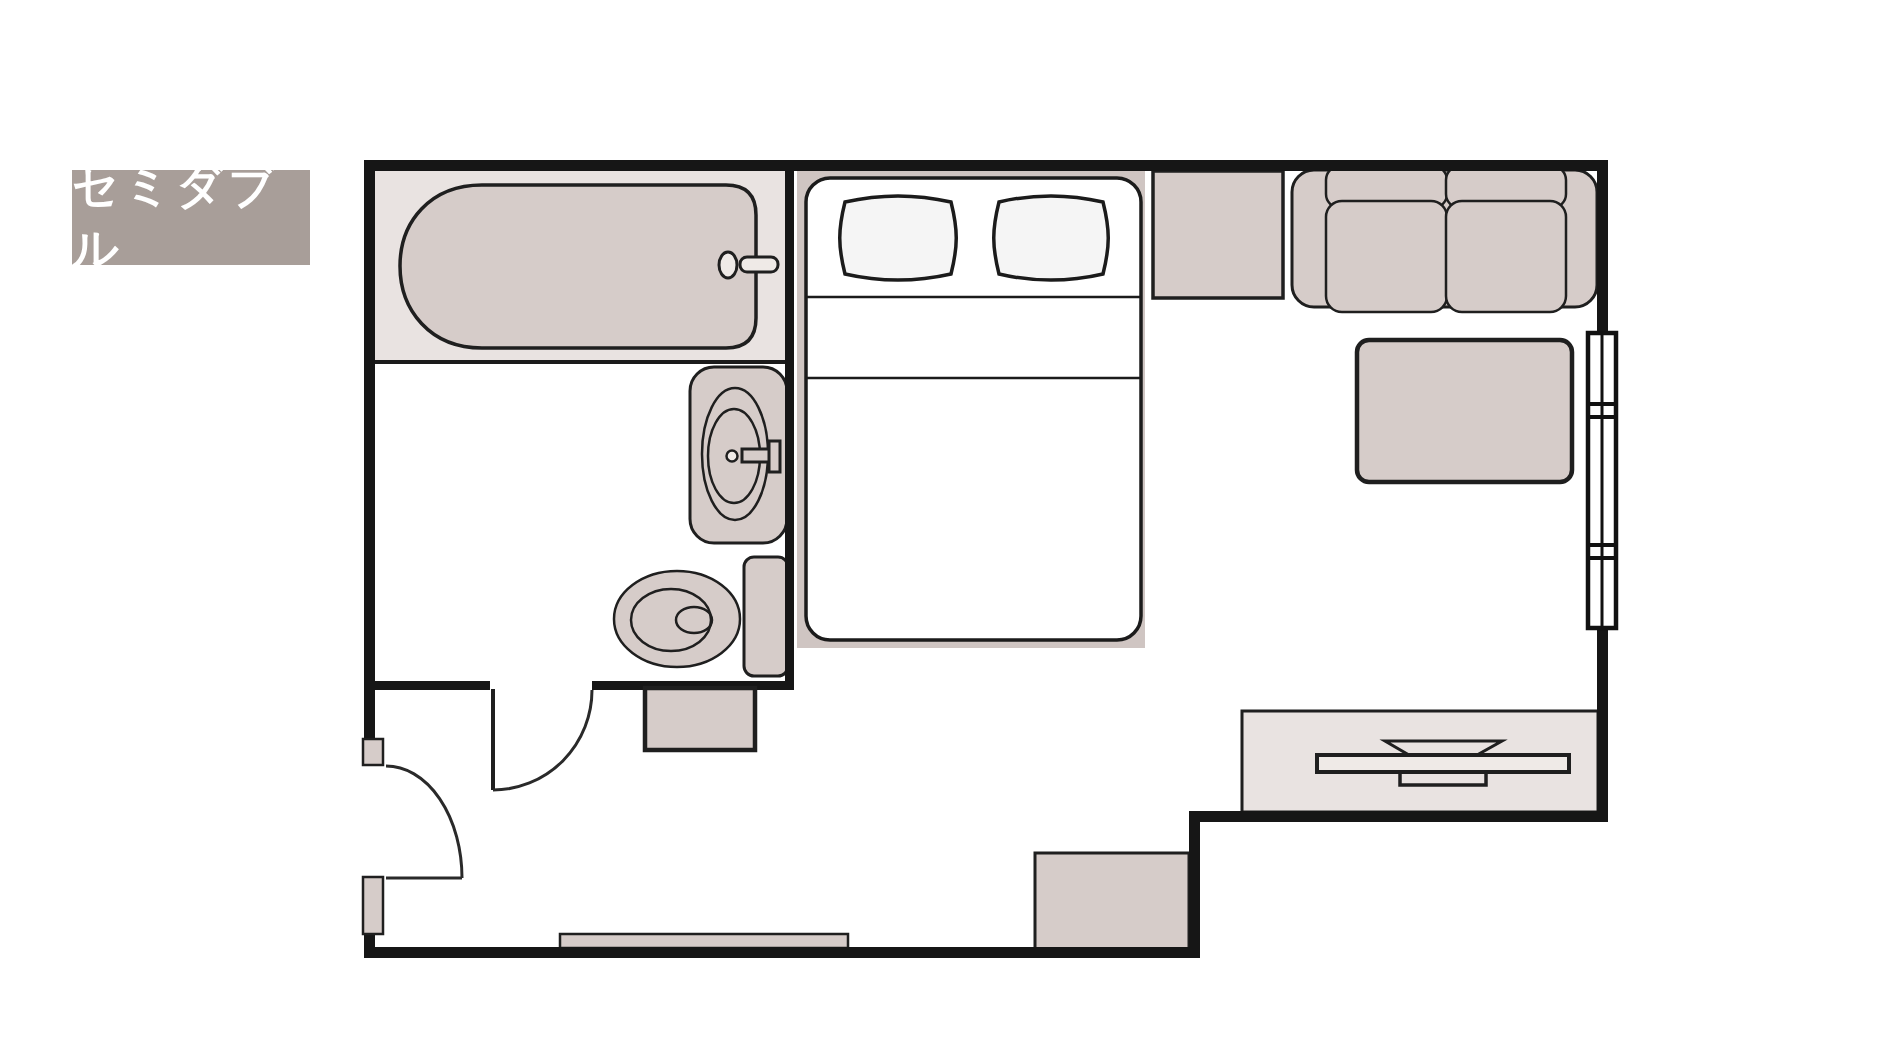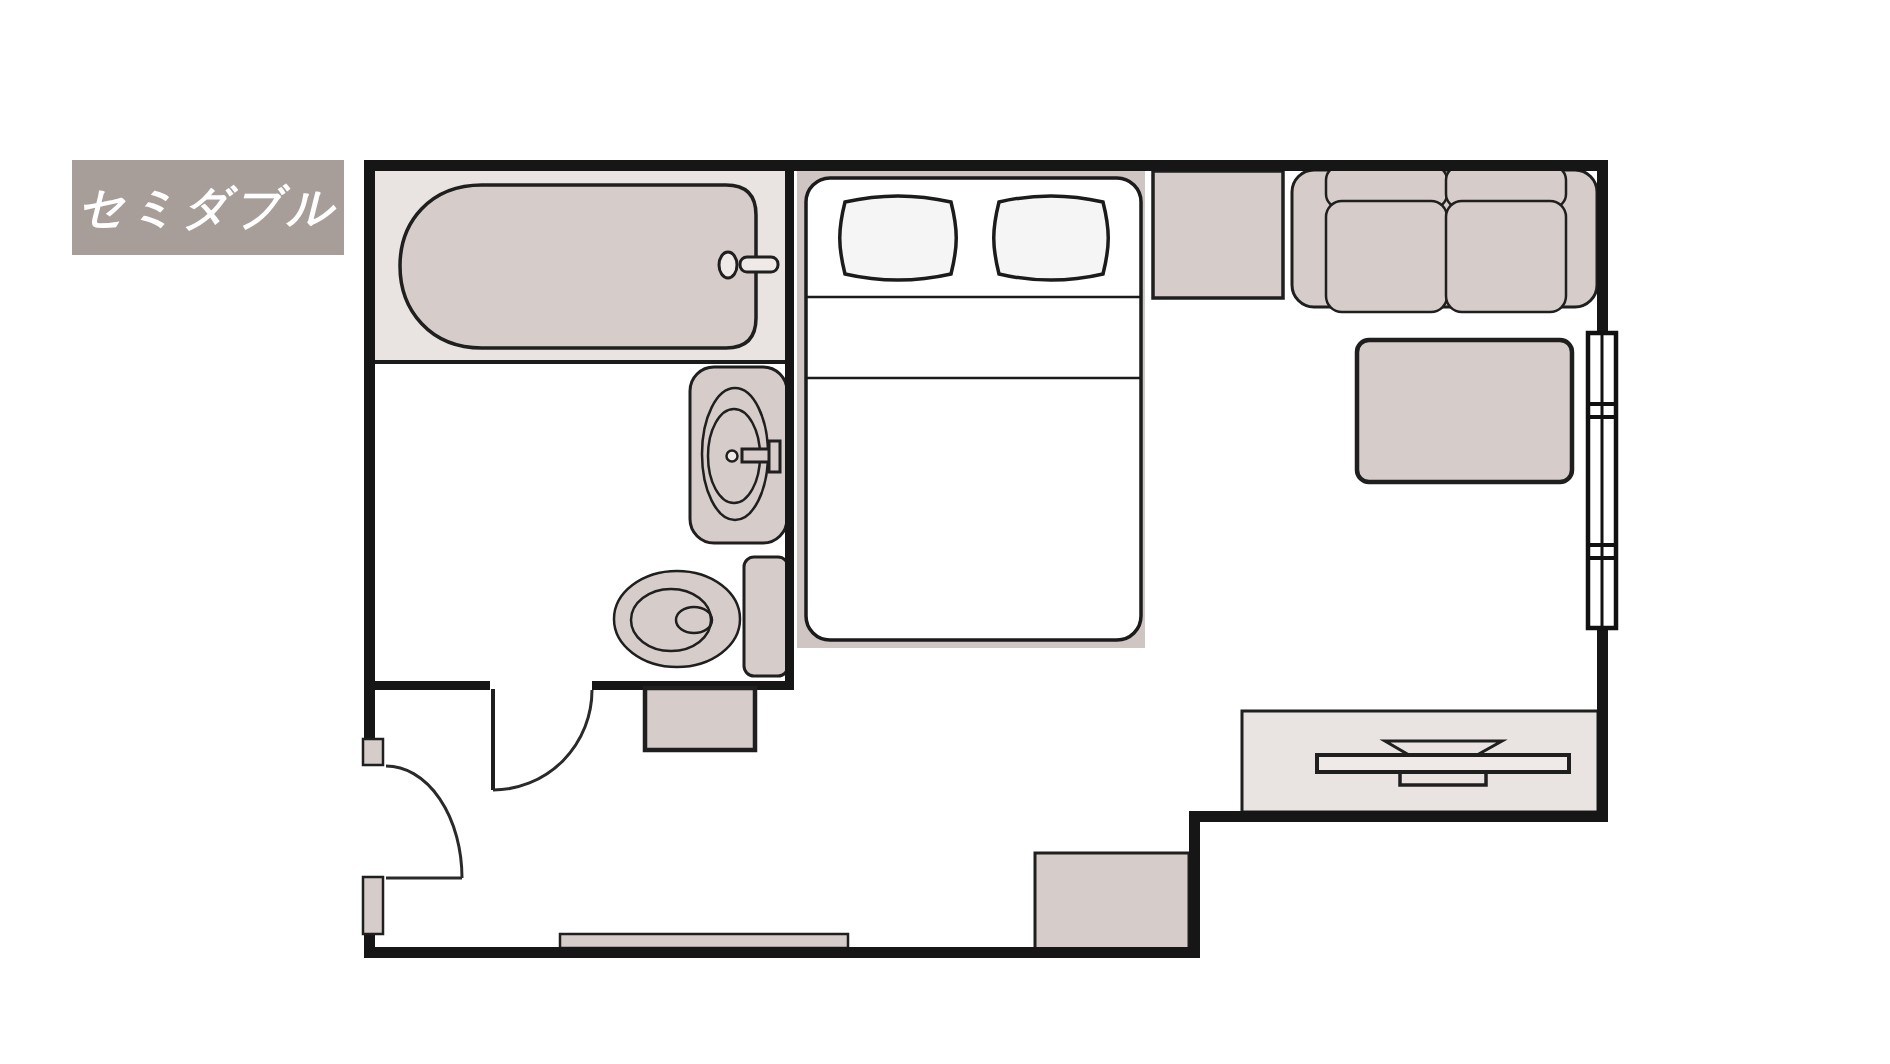--- a/index.html
+++ b/index.html
@@ -5,26 +5,25 @@
   :root{
     --wall:#161616; --line:#1f1f1f; --furn:#d6ccc9; --zone:#e9e3e1;
     --platform:#cfc5c2; --pillow:#f5f5f5; --board:#efeae7;
     --paper:#ffffff; --labelBg:#a89e99; --labelText:#ffffff;
   }
   html,body{margin:0;padding:0;}
   body{width:1890px;height:1064px;background:var(--paper);position:relative;overflow:hidden;
        font-family:"Liberation Sans",sans-serif;}
   .stage{position:absolute;left:0;top:0;width:1890px;height:1064px;}
   .room-label{
-    position:absolute;left:72px;top:160px;width:272px;height:95px;
+    position:absolute;left:72px;top:170px;width:238px;height:95px;
     background:var(--labelBg);color:var(--labelText);
     display:flex;align-items:center;justify-content:center;
     font-weight:bold;font-size:46px;letter-spacing:5px;
     font-family:"Liberation Sans",sans-serif;
-    font-style:italic;
   }
   svg{position:absolute;left:0;top:0;}
   .wall{fill:var(--wall);stroke:none;}
   .zone{fill:var(--zone);}
   .furn{fill:var(--furn);stroke:var(--line);}
   .lite{fill:var(--board);stroke:var(--line);}
   .nofill{fill:none;stroke:var(--line);}
 </style>
 </head>
 <body>

